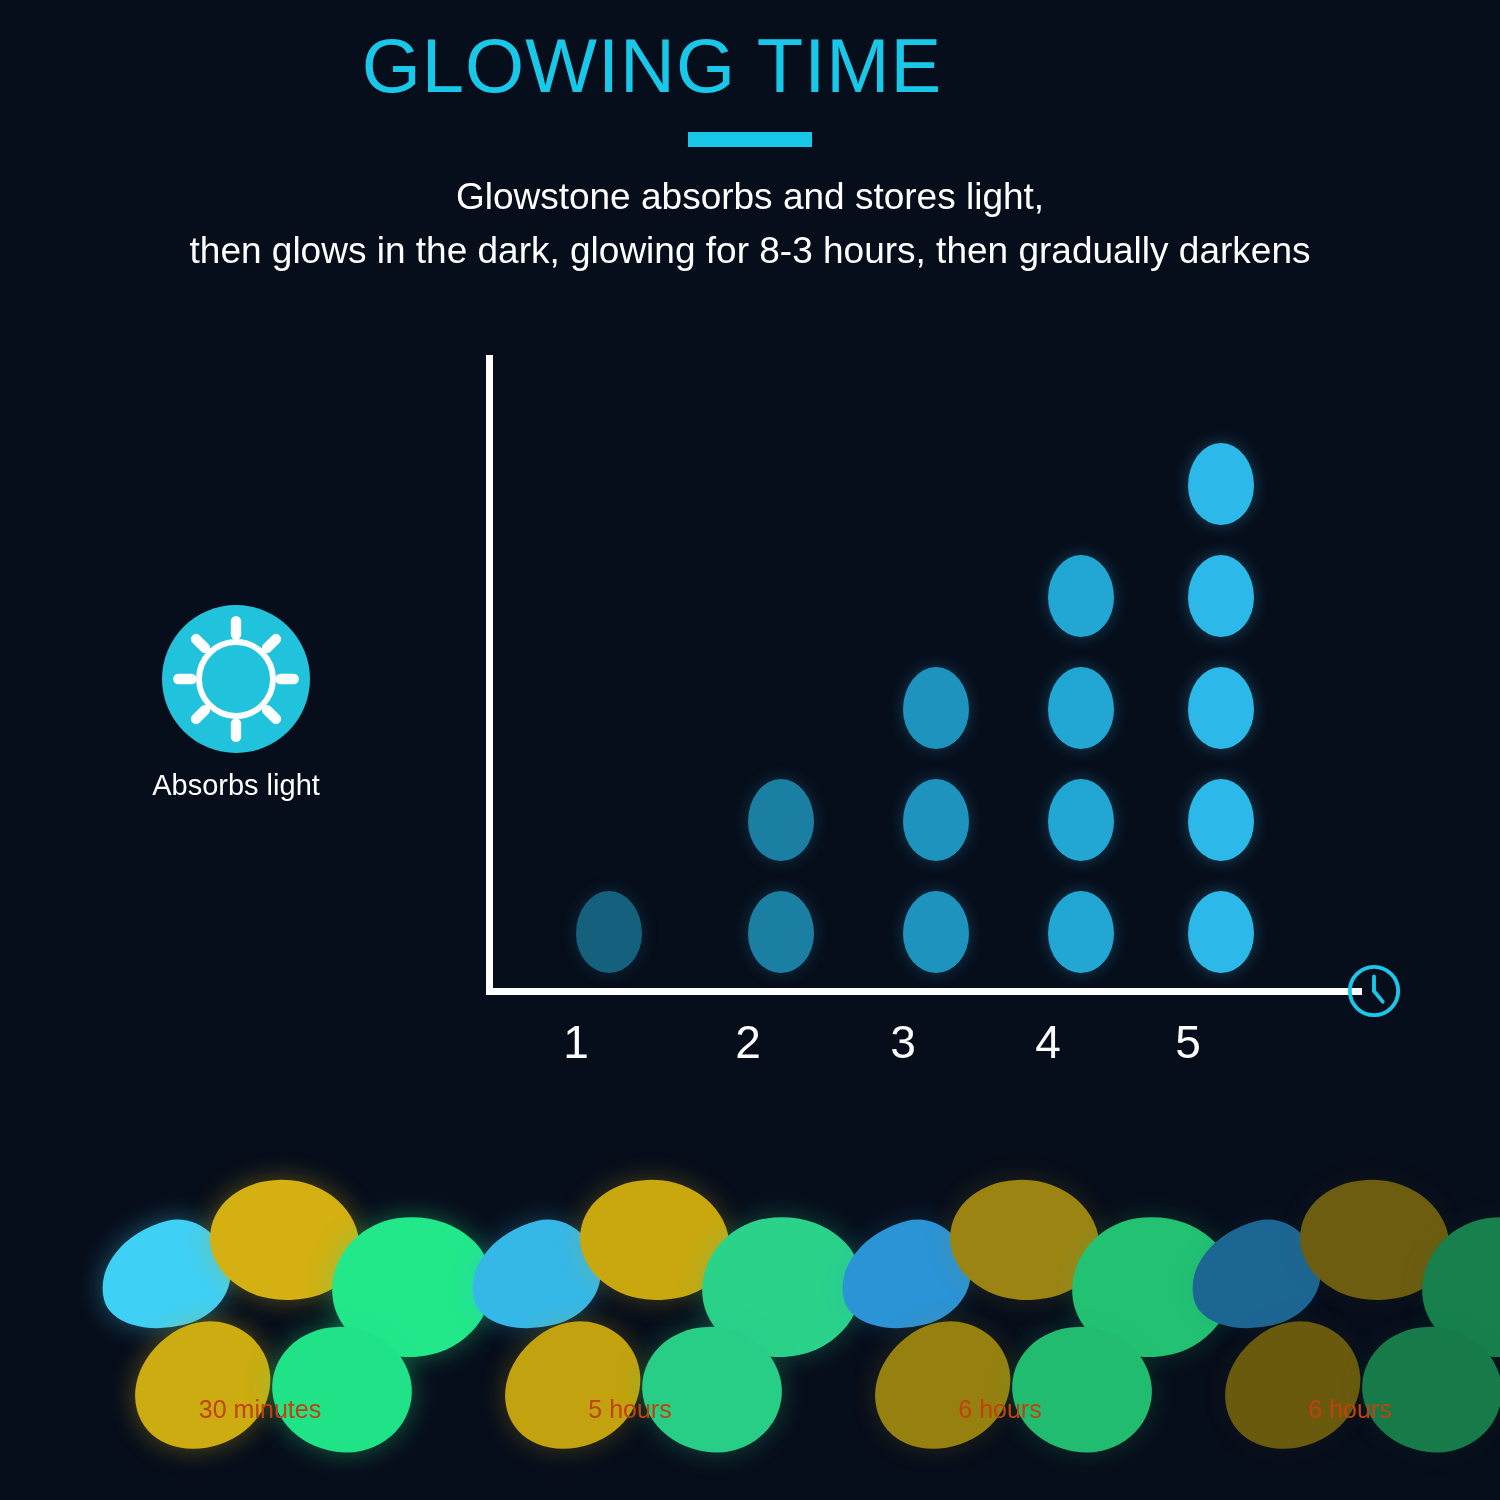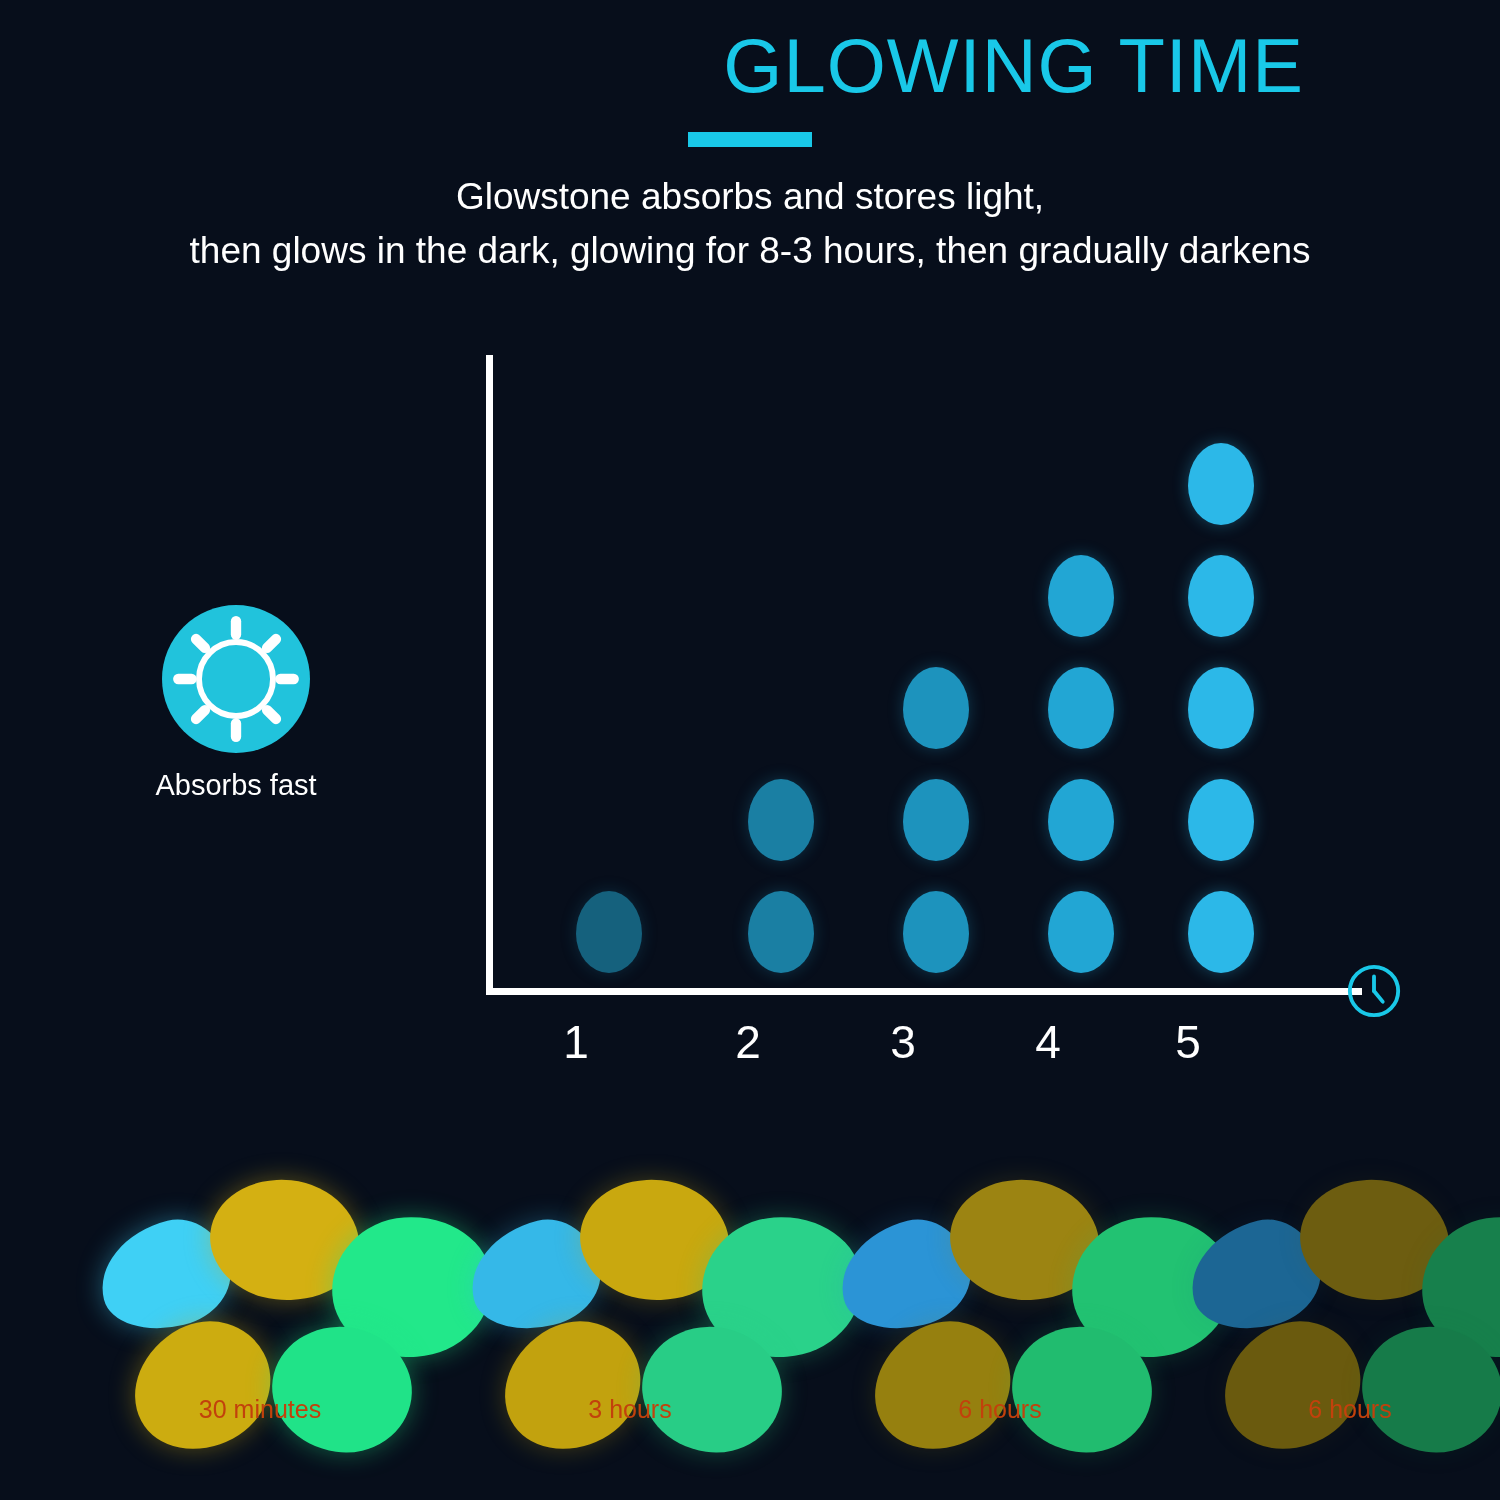--- a/index.html
+++ b/index.html
@@ -15,21 +15,21 @@
     overflow: hidden;
     font-family: "Liberation Sans", sans-serif;
   }
 
   
   #title {
     position: absolute;
     left: 0;
     top: 22px;
     width: 1304px;
-    text-align: right;
+    text-align: center;
     font-size: 76px;
     letter-spacing: 1px;
     font-weight: 400;
     color: #19c8e8;
     font-family: "Liberation Sans", sans-serif;
     white-space: nowrap;
   }
   #title-underline {
     position: absolute;
     left: 688px;
@@ -161,21 +161,21 @@
           <line x1="50" y1="80" x2="50" y2="89"></line>
           <line x1="11" y1="50" x2="20" y2="50"></line>
           <line x1="80" y1="50" x2="89" y2="50"></line>
           <line x1="23" y1="23" x2="29" y2="29"></line>
           <line x1="71" y1="71" x2="77" y2="77"></line>
           <line x1="77" y1="23" x2="71" y2="29"></line>
           <line x1="29" y1="71" x2="23" y2="77"></line>
         </g>
       </svg>
     </div>
-    <div class="feature-label">Absorbs fast</div>
+    <div class="feature-label">Absorbs light</div>
   </div>
 
 
   <div id="chart">
     <div id="axis-y"></div>
     <div id="axis-x"></div>
     <div id="stones-layer">
         <div class="stone" style="left: 90px; bottom: 22px; background: rgb(21, 97, 125); box-shadow: rgba(21, 97, 125, 0.333) 0px 0px 16px;"></div>
         <div class="stone" style="left: 262px; bottom: 22px; background: rgb(26, 127, 163); box-shadow: rgba(26, 127, 163, 0.333) 0px 0px 16px;"></div>
         <div class="stone" style="left: 262px; bottom: 134px; background: rgb(26, 127, 163); box-shadow: rgba(26, 127, 163, 0.333) 0px 0px 16px;"></div>
@@ -216,21 +216,21 @@
         <div class="pebble" style="left: 42px; top: 150px; width: 140px; height: 122px; border-radius: 55% 45% 48% 52% / 52% 50% 50% 48%; transform: rotate(-28deg); background: rgb(204, 172, 16); box-shadow: rgba(204, 172, 16, 0.4) 0px 0px 26px;"></div>
         <div class="pebble" style="left: 182px; top: 152px; width: 140px; height: 125px; border-radius: 50% 50% 48% 52% / 50%; transform: rotate(8deg); background: rgb(32, 227, 136); box-shadow: rgba(32, 227, 136, 0.4) 0px 0px 26px;"></div>
         <div class="group-label">30 minutes</div>
       </div>
       <div class="group" style="left: 460px;">
         <div class="pebble" style="left: 10px; top: 48px; width: 130px; height: 105px; border-radius: 62% 38% 45% 55% / 58% 55% 45% 42%; transform: rotate(-14deg); background: rgb(53, 184, 232); box-shadow: rgba(53, 184, 232, 0.3) 0px 0px 26px;"></div>
         <div class="pebble" style="left: 120px; top: 5px; width: 150px; height: 120px; border-radius: 50% 50% 52% 48% / 50% 54% 46% 50%; transform: rotate(6deg); background: rgb(201, 168, 15); box-shadow: rgba(201, 168, 15, 0.3) 0px 0px 26px;"></div>
         <div class="pebble" style="left: 242px; top: 42px; width: 160px; height: 140px; border-radius: 48% 52% 50% 50% / 52% 48%; transform: rotate(-4deg); background: rgb(42, 210, 138); box-shadow: rgba(42, 210, 138, 0.3) 0px 0px 26px;"></div>
         <div class="pebble" style="left: 42px; top: 150px; width: 140px; height: 122px; border-radius: 55% 45% 48% 52% / 52% 50% 50% 48%; transform: rotate(-28deg); background: rgb(194, 162, 14); box-shadow: rgba(194, 162, 14, 0.3) 0px 0px 26px;"></div>
         <div class="pebble" style="left: 182px; top: 152px; width: 140px; height: 125px; border-radius: 50% 50% 48% 52% / 50%; transform: rotate(8deg); background: rgb(40, 205, 134); box-shadow: rgba(40, 205, 134, 0.3) 0px 0px 26px;"></div>
-        <div class="group-label">3 hours</div>
+        <div class="group-label">5 hours</div>
       </div>
       <div class="group" style="left: 830px;">
         <div class="pebble" style="left: 10px; top: 48px; width: 130px; height: 105px; border-radius: 62% 38% 45% 55% / 58% 55% 45% 42%; transform: rotate(-14deg); background: rgb(43, 148, 214); box-shadow: rgba(43, 148, 214, 0.2) 0px 0px 26px;"></div>
         <div class="pebble" style="left: 120px; top: 5px; width: 150px; height: 120px; border-radius: 50% 50% 52% 48% / 50% 54% 46% 50%; transform: rotate(6deg); background: rgb(156, 132, 18); box-shadow: rgba(156, 132, 18, 0.2) 0px 0px 26px;"></div>
         <div class="pebble" style="left: 242px; top: 42px; width: 160px; height: 140px; border-radius: 48% 52% 50% 50% / 52% 48%; transform: rotate(-4deg); background: rgb(34, 194, 114); box-shadow: rgba(34, 194, 114, 0.2) 0px 0px 26px;"></div>
         <div class="pebble" style="left: 42px; top: 150px; width: 140px; height: 122px; border-radius: 55% 45% 48% 52% / 52% 50% 50% 48%; transform: rotate(-28deg); background: rgb(150, 128, 15); box-shadow: rgba(150, 128, 15, 0.2) 0px 0px 26px;"></div>
         <div class="pebble" style="left: 182px; top: 152px; width: 140px; height: 125px; border-radius: 50% 50% 48% 52% / 50%; transform: rotate(8deg); background: rgb(33, 188, 111); box-shadow: rgba(33, 188, 111, 0.2) 0px 0px 26px;"></div>
         <div class="group-label">6 hours</div>
       </div>
       <div class="group" style="left: 1180px;">

